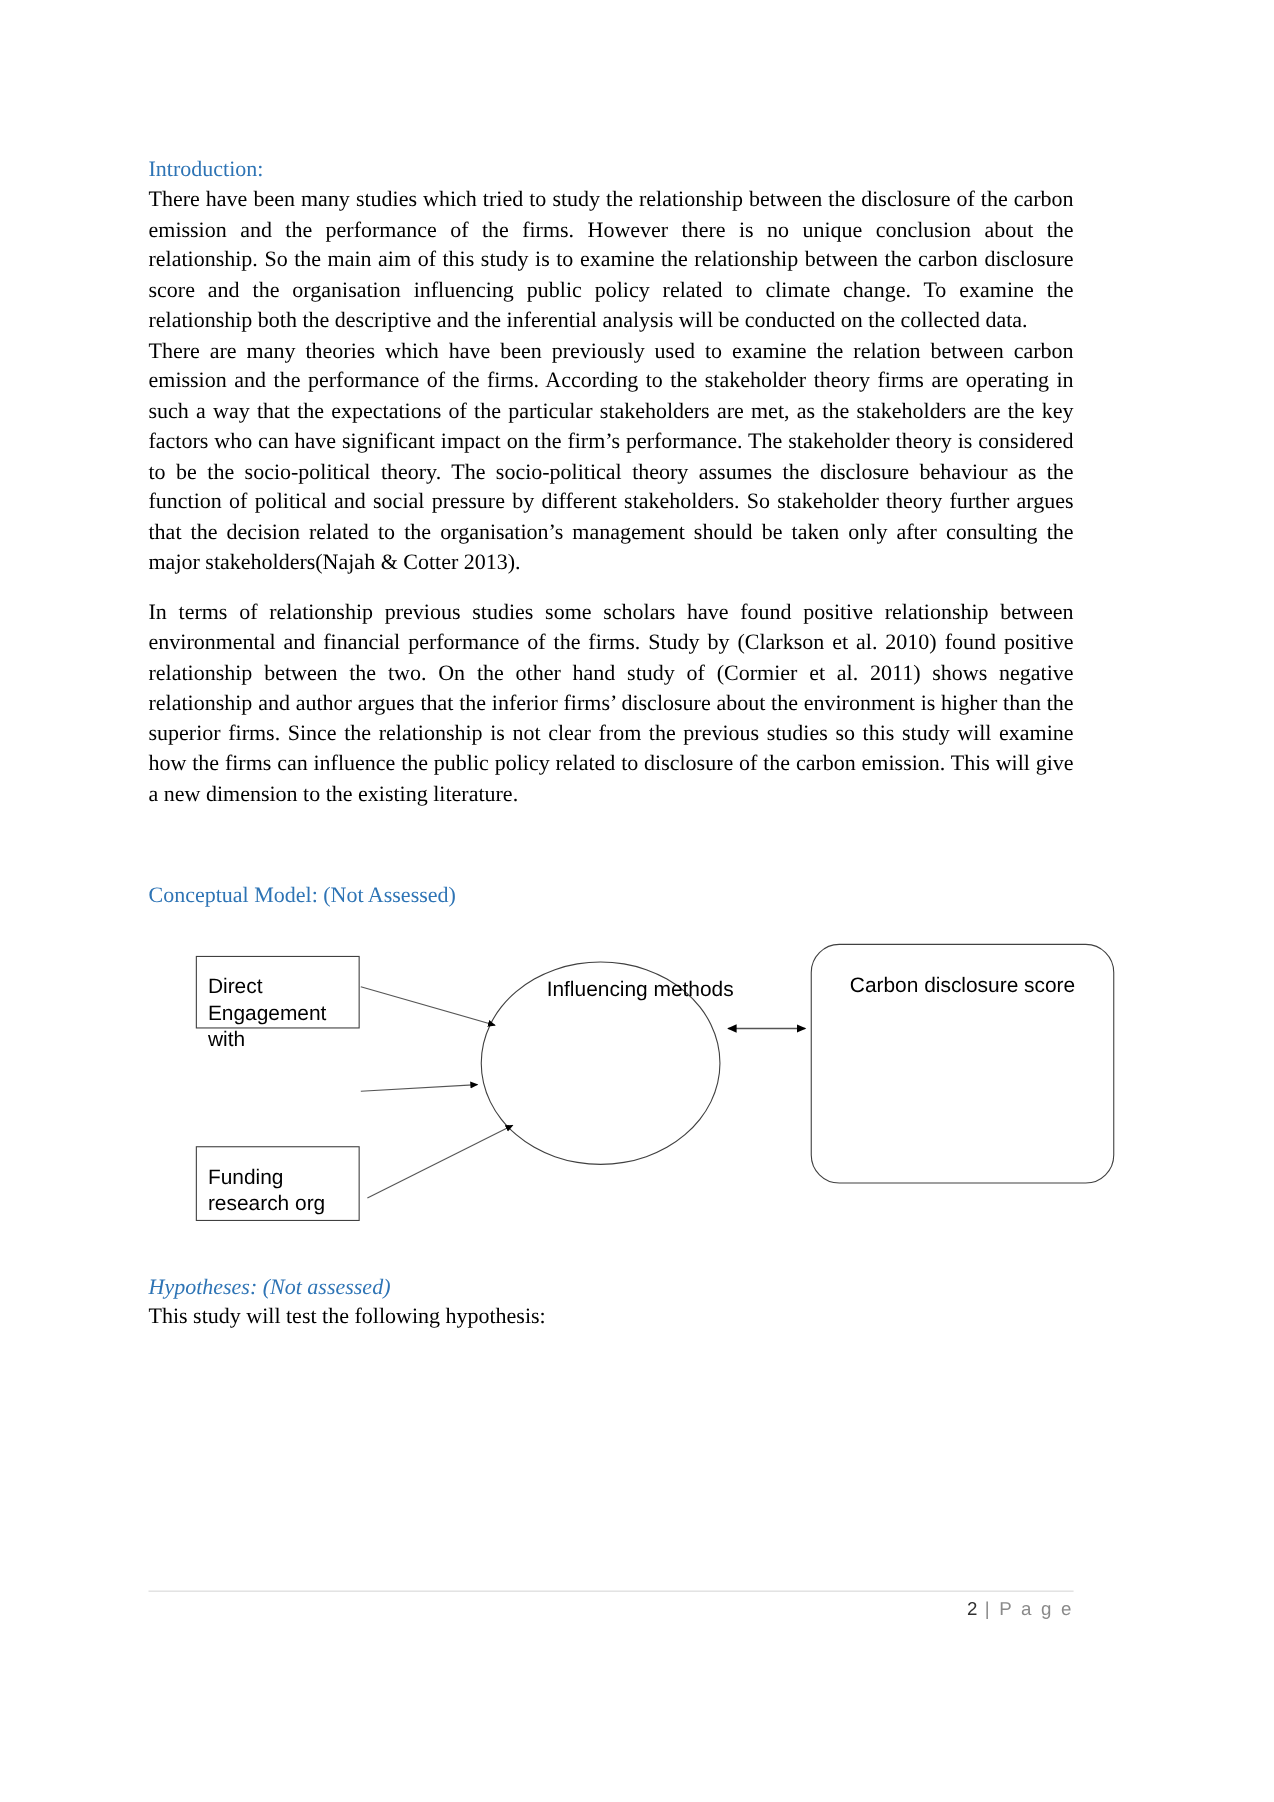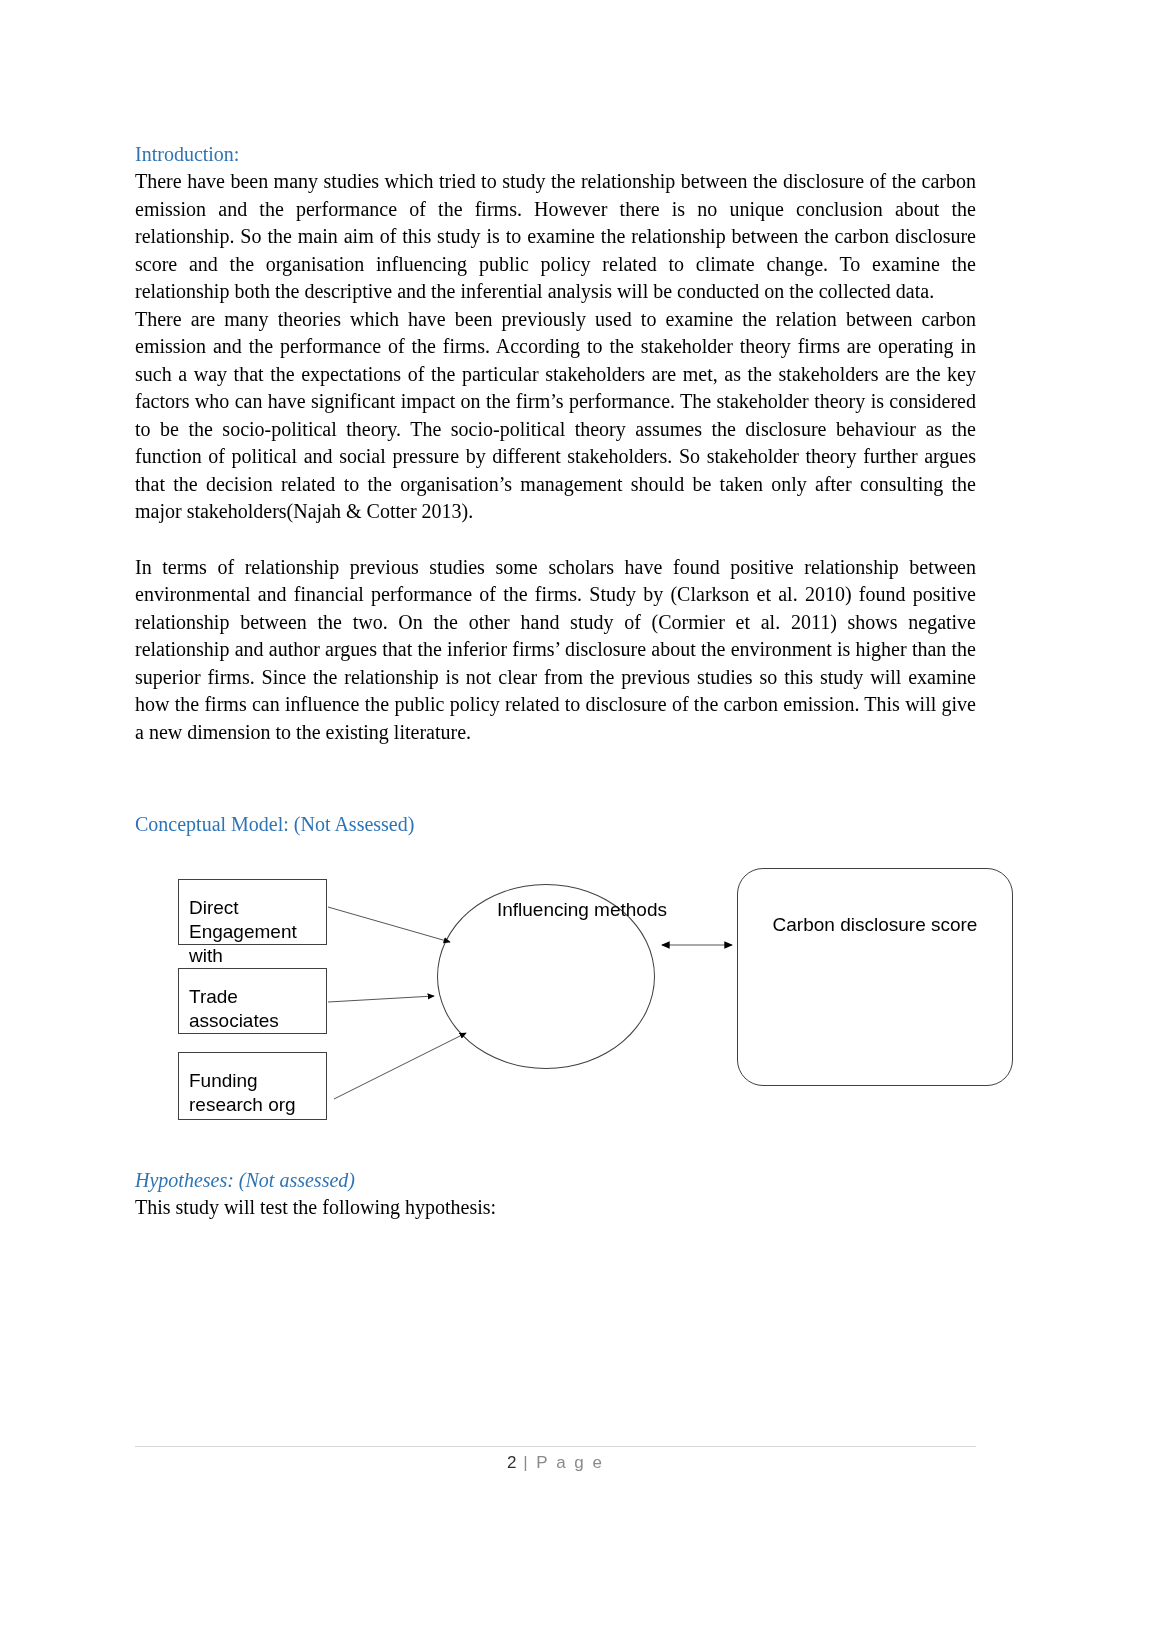--- a/index.html
+++ b/index.html
@@ -26,21 +26,21 @@
     font-weight: normal;
     line-height: 28px;
     margin: 0;
   }
   .para {
     margin: 0;
     text-align: justify;
     line-height: 27.5px;
   }
   .mt-lit { margin-top: 66px; }
-  .mt-para2 { margin-top: 28px; }
+  .mt-para2 { margin-top: 18px; }
   .mt-concept { margin-top: 64px; }
   .mt-hypo { margin-top: 36px; font-style: italic; }
 
   
   .diagram {
     position: relative;
     margin-left: -135px;
     width: 1158px;
     height: 268px;
     margin-top: 24px;
@@ -71,37 +71,37 @@
     width: 240px;
     text-align: right;
   }
   .result-box {
     position: absolute;
     left: 737px; top: 6px;
     width: 276px; height: 218px;
     border: 1px solid #404040;
     border-radius: 26px;
     text-align: center;
-    padding-top: 44px;
+    padding-top: 26px;
   }
   .arrows {
     position: absolute;
     left: 0; top: 0;
     pointer-events: none;
   }
 
   
   .footer {
     position: absolute;
     left: 135px;
     top: 1446px;
     width: 841px;
     border-top: 1px solid #d8d8d8;
     padding-top: 6px;
-    text-align: center;
+    text-align: right;
     font-family: "Liberation Sans", sans-serif;
     font-size: 17px;
   }
   .footer .num { color: #303030; letter-spacing: 2px; }
   .footer .label { color: #8a8a8a; letter-spacing: 2px; }
 </style>
 </head>
 <body>
 
 <div class="page">
@@ -111,23 +111,20 @@
     <p class="para">There have been many studies which tried to study the relationship between the disclosure of the carbon emission and the performance of the firms. However there is no unique conclusion about the relationship. So the main aim of this study is to examine the relationship between the carbon disclosure score and the organisation influencing public policy related to climate change.  To examine the relationship both the descriptive and the inferential analysis will be conducted on the collected data.</p>
 
     <p class="para">There are many theories which have been previously used to examine the relation between carbon emission and the performance of the firms.  According to the stakeholder theory firms are operating in such a way that the expectations of the particular stakeholders are met, as the stakeholders are the key factors who can have significant impact on the firm’s performance. The stakeholder theory is considered to be the socio-political theory. The socio-political theory assumes the disclosure behaviour as the function of political and social pressure by different stakeholders. So stakeholder theory further argues that the decision related to the organisation’s management should be taken only after consulting the major stakeholders(Najah &amp; Cotter 2013).</p>
     <p class="para mt-para2">In terms of relationship previous studies some scholars have found positive relationship between environmental and financial performance of the firms. Study by (Clarkson et al. 2010) found positive relationship between the two. On the other hand study of (Cormier et al. 2011) shows negative relationship and author argues that the inferior firms’ disclosure about the environment is higher than the superior firms. Since the relationship is not clear from the previous studies so this study will examine how the firms can influence the public policy related to disclosure of the carbon emission. This will give a new dimension to the existing literature.</p>
 
     <h2 class="heading mt-concept">Conceptual Model: (Not Assessed)</h2>
 
     <div class="diagram">
       <div class="dbox dbox-1">
         <span>Direct Engagement with</span>
-      </div>
-      <div class="dbox dbox-2">
-        <span>Trade associates</span>
       </div>
       <div class="dbox dbox-3">
         <span>Funding research org</span>
       </div>
 
       <div class="ellipse"></div>
       <div class="ellipse-label">Influencing methods</div>
 
       <div class="result-box">
         <span>Carbon disclosure score</span>

